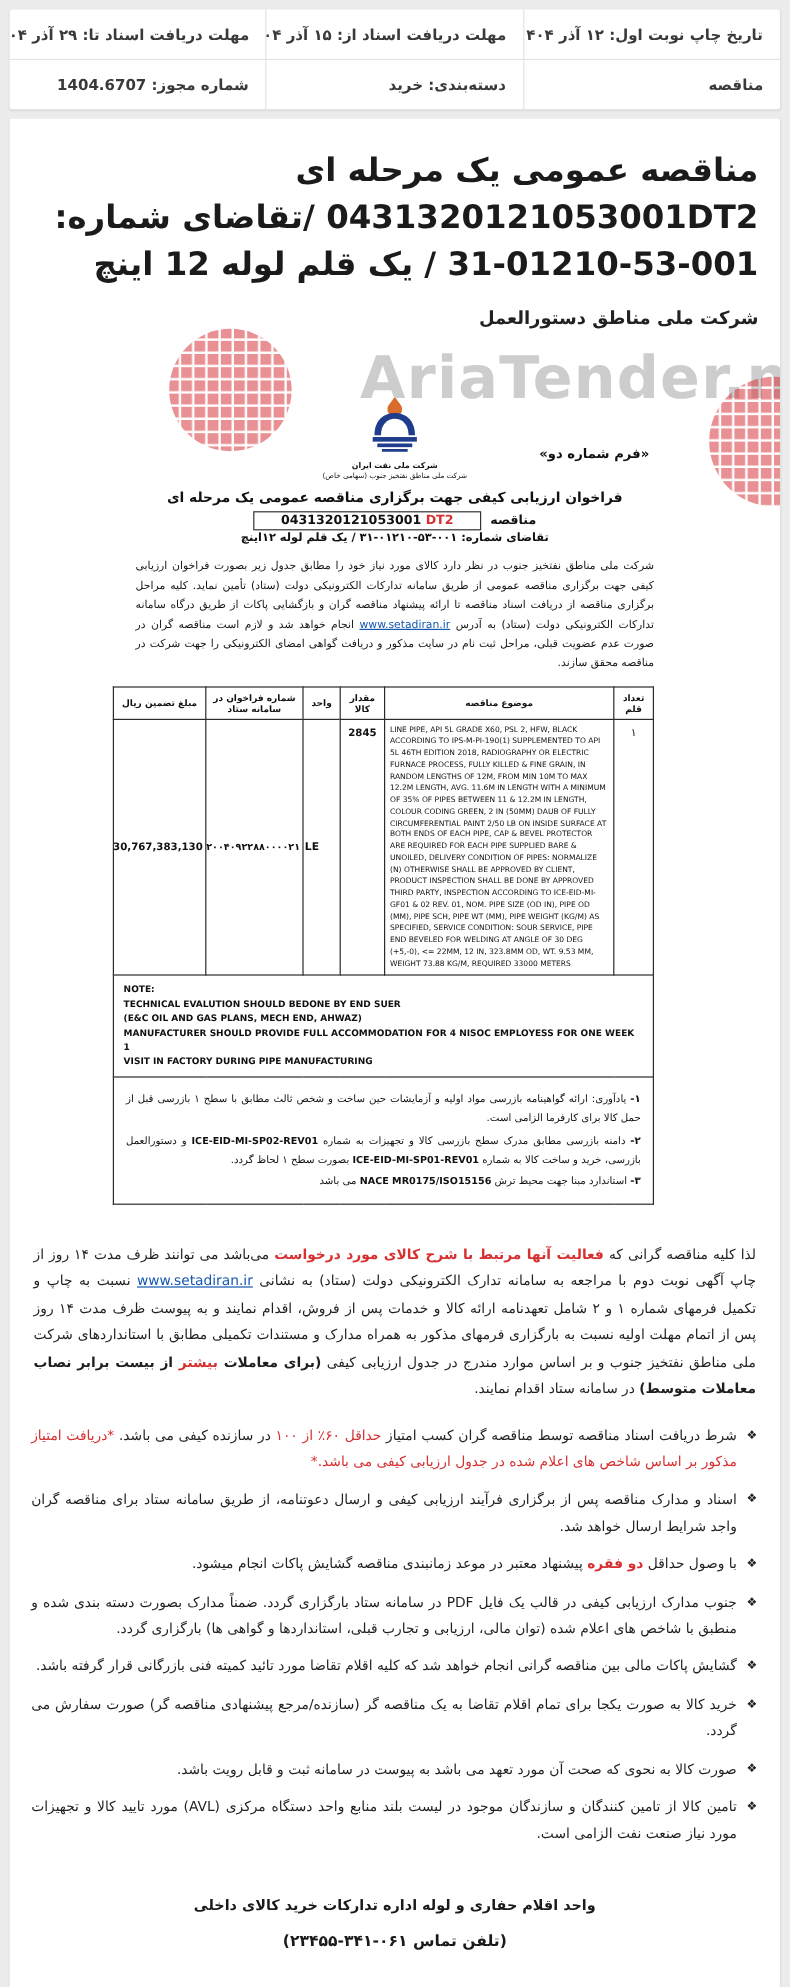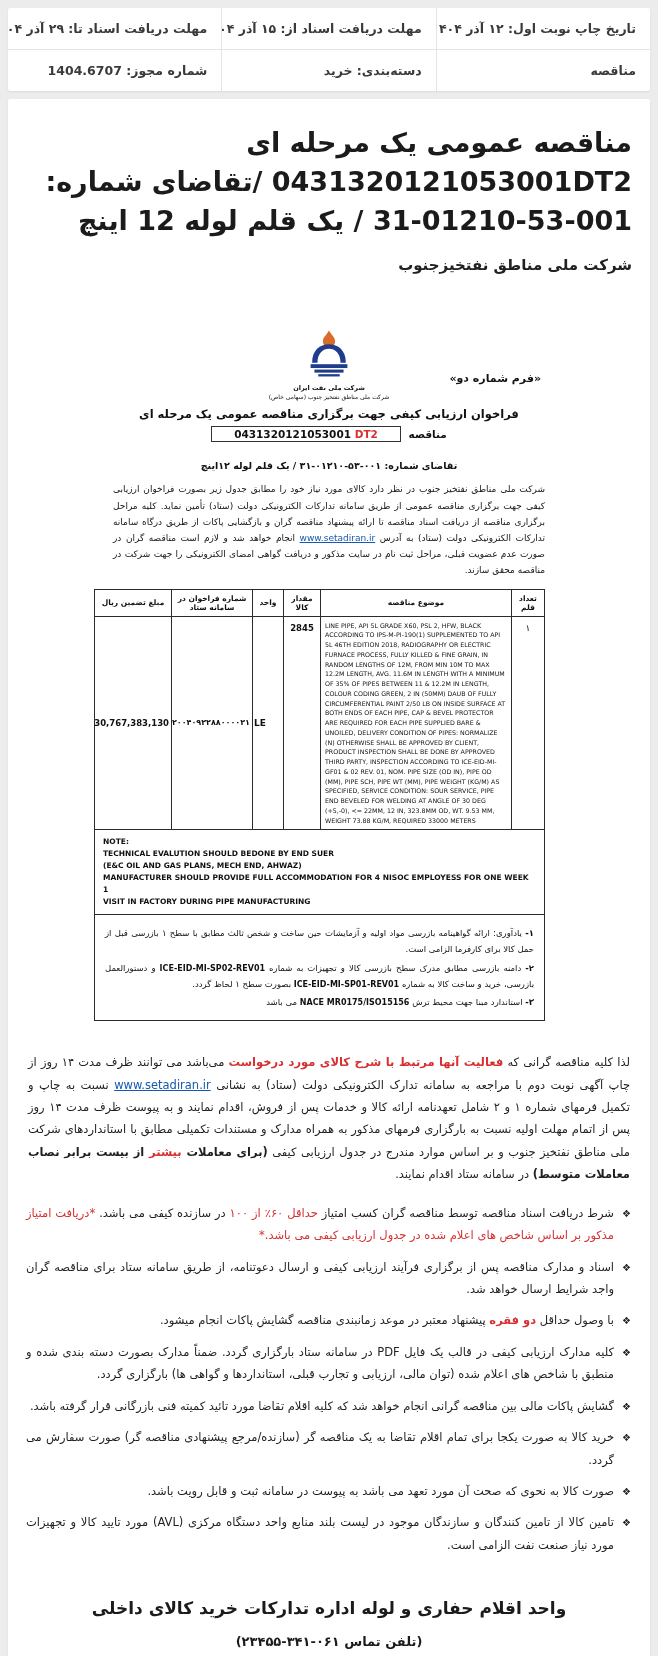--- a/index.html
+++ b/index.html
@@ -26,21 +26,21 @@
   
   .scan{width:432px;margin:54px auto 0 auto;direction:rtl;color:#111;position:relative;z-index:1;}
   .scan-head{position:relative;text-align:center;}
   .form-no{position:absolute;right:4px;top:44px;font-size:11px;font-weight:bold;}
   .emblem{display:block;margin:0 auto;}
   .org1{font-size:6.5px;font-weight:bold;margin-top:2px;}
   .org2{font-size:6px;margin-top:1px;}
   .sh1{text-align:center;font-size:11.5px;font-weight:bold;margin-top:7px;}
   .sh2{text-align:center;font-size:10.5px;font-weight:bold;margin-top:5px;}
   .boxed{border:1px solid #333;padding:1px 22px;display:inline-block;margin-right:4px;}
-  .sh3{text-align:center;font-size:9.5px;font-weight:bold;margin-top:18px;}
+  .sh3{text-align:center;font-size:9.5px;font-weight:bold;margin-top:1px;}
   .scan-para{font-size:9px;line-height:1.8;text-align:justify;margin:10px 0 0 0;color:#151515;}
   .link{color:#1558b0;text-decoration:underline;cursor:pointer;}
   .ltr{direction:ltr;unicode-bidi:embed;}
   .red{color:#d63031;}
   .bold{font-weight:bold;}
 
   .stable{width:100%;border-collapse:collapse;table-layout:fixed;margin-top:10px;}
   .stable th,.stable td{border:1px solid #2b2b2b;}
   .stable th{font-size:7.5px;font-weight:bold;padding:4px 1px;text-align:center;vertical-align:middle;}
   .c-qty{width:30px;}.c-subj{width:188px;}.c-amt{width:34px;}.c-unit{width:28px;}.c-call{width:78px;}.c-gua{width:74px;}
@@ -56,21 +56,21 @@
   .nitem{font-size:8.5px;line-height:1.9;text-align:justify;margin:2px 0;}
   .nnum{font-weight:bold;}
   .code{font-size:8px;font-weight:bold;}
 
   
   .body-para{direction:rtl;text-align:justify;font-size:11.5px;line-height:1.95;color:#1f1f1f;margin:30px 2px 0 2px;}
   .bullets{margin-top:16px;direction:rtl;}
   .bullet{position:relative;padding-right:18px;font-size:11.5px;line-height:1.95;text-align:justify;color:#1f1f1f;margin-top:9px;}
   .bmark{position:absolute;right:1px;top:2px;font-size:10px;color:#222;}
 
-  .dept{direction:rtl;text-align:center;font-size:17px;font-weight:bold;color:#1b1b1b;margin-top:42px;}
+  .dept{direction:rtl;text-align:center;font-size:12px;font-weight:bold;color:#1b1b1b;margin-top:42px;}
   .phone{direction:rtl;text-align:center;font-size:13px;font-weight:bold;color:#1b1b1b;margin-top:16px;}
 </style>
 </head>
 <body>
 
 <div class="page">
 
   <div class="card">
     <div class="hrow">
       <div class="hcell">تاریخ چاپ نوبت اول: ۱۲ آذر ۱۴۰۴</div>
@@ -79,23 +79,42 @@
     </div>
     <div class="hrow top">
       <div class="hcell">مناقصه</div>
       <div class="hcell">دسته‌بندی: خرید</div>
       <div class="hcell last">شماره مجوز: 1404.6707</div>
     </div>
   </div>
 
   <div class="card main-card">
 
+    <div class="watermark">
+      <svg class="wm-c1" width="104" height="104" viewBox="0 0 104 104">
+        <defs>
+            <pattern id="pxa" width="11" height="11" patternUnits="userSpaceOnUse">
+              <rect width="9" height="9" fill="#d6363c"></rect>
+            </pattern>
+          </defs>
+        <circle cx="52" cy="52" r="51" fill="url(#pxa)"></circle>
+      </svg>
+      <div class="wm-text">AriaTender.n</div>
+      <svg class="wm-c2" width="110" height="110" viewBox="0 0 110 110">
+        <defs>
+            <pattern id="pxb" width="11" height="11" patternUnits="userSpaceOnUse">
+              <rect width="9" height="9" fill="#d6363c"></rect>
+            </pattern>
+          </defs>
+        <circle cx="55" cy="55" r="54" fill="url(#pxb)"></circle>
+      </svg>
+    </div>
 
     <h1 class="main-title">مناقصه عمومی یک مرحله ای 0431320121053001DT2 /تقاضای شماره: 001-53-01210-31 / یک قلم لوله 12 اینچ</h1>
-    <div class="subtitle">شرکت ملی مناطق نفتخیزجنوب</div>
+    <div class="subtitle">شرکت ملی مناطق دستورالعمل</div>
 
     <div class="scan">
       <div class="scan-head">
         <div class="form-no">«فرم شماره دو»</div>
         <svg class="emblem" width="46" height="54" viewBox="0 0 60 68">
           <path d="M30 2 C26 9 22 11 22 16 a8 8 0 0 0 16 0 C38 11 34 9 30 2 Z" fill="#d96c2a"></path>
           <path d="M8 44 C8 28 18 20 30 20 C42 20 52 28 52 44 L45 44 C45 32 38 26 30 26 C22 26 15 32 15 44 Z" fill="#1f3d8c"></path>
           <rect x="6" y="46" width="48" height="5" fill="#1f3d8c"></rect>
           <rect x="11" y="53" width="38" height="4" fill="#1f3d8c"></rect>
           <rect x="16" y="59" width="28" height="3" fill="#1f3d8c"></rect>
@@ -165,21 +184,21 @@
     </div>
 
     <p class="body-para">
       <span>لذا کلیه مناقصه گرانی که </span><span class="red bold">فعالیت آنها مرتبط با شرح کالای مورد درخواست</span><span> می‌باشد می توانند ظرف مدت ۱۴ روز از چاپ آگهی نوبت دوم با مراجعه به سامانه تدارک الکترونیکی دولت (ستاد) به نشانی </span><a class="link ltr">www.setadiran.ir</a><span> نسبت به چاپ و تکمیل فرمهای شماره ۱ و ۲ شامل تعهدنامه ارائه کالا و خدمات پس از فروش، اقدام نمایند و به پیوست ظرف مدت ۱۴ روز پس از اتمام مهلت اولیه نسبت به بارگزاری فرمهای مذکور به همراه مدارک و مستندات تکمیلی مطابق با استانداردهای شرکت ملی مناطق نفتخیز جنوب و بر اساس موارد مندرج در جدول ارزیابی کیفی </span><span class="bold">(برای معاملات </span><span class="red bold">بیشتر</span><span class="bold"> از بیست برابر نصاب معاملات متوسط)</span><span> در سامانه ستاد اقدام نمایند.</span>
     </p>
 
     <div class="bullets">
       <div class="bullet"><span class="bmark">❖</span><span>شرط دریافت اسناد مناقصه توسط مناقصه گران کسب امتیاز </span><span class="red">حداقل ۶۰٪ از ۱۰۰</span><span> در سازنده کیفی می باشد. </span><span class="red">*دریافت امتیاز مذکور بر اساس شاخص های اعلام شده در جدول ارزیابی کیفی می باشد.*</span><span></span></div>
       <div class="bullet"><span class="bmark">❖</span><span>اسناد و مدارک مناقصه پس از برگزاری فرآیند ارزیابی کیفی و ارسال دعوتنامه، از طریق سامانه ستاد برای مناقصه گران واجد شرایط ارسال خواهد شد.</span><span class="red"></span><span></span><span class="red"></span><span></span></div>
       <div class="bullet"><span class="bmark">❖</span><span>با وصول حداقل </span><span class="red bold">دو فقره</span><span> پیشنهاد معتبر در موعد زمانبندی مناقصه گشایش پاکات انجام میشود.</span><span class="red"></span><span></span></div>
-      <div class="bullet"><span class="bmark">❖</span><span>کلیه مدارک ارزیابی کیفی در قالب یک فایل PDF در سامانه ستاد بارگزاری گردد. ضمناً مدارک بصورت دسته بندی شده و منطبق با شاخص های اعلام شده (توان مالی، ارزیابی و تجارب قبلی، استانداردها و گواهی ها) بارگزاری گردد.</span><span class="red"></span><span></span><span class="red"></span><span></span></div>
+      <div class="bullet"><span class="bmark">❖</span><span>جنوب مدارک ارزیابی کیفی در قالب یک فایل PDF در سامانه ستاد بارگزاری گردد. ضمناً مدارک بصورت دسته بندی شده و منطبق با شاخص های اعلام شده (توان مالی، ارزیابی و تجارب قبلی، استانداردها و گواهی ها) بارگزاری گردد.</span><span class="red"></span><span></span><span class="red"></span><span></span></div>
       <div class="bullet"><span class="bmark">❖</span><span>گشایش پاکات مالی بین مناقصه گرانی انجام خواهد شد که کلیه اقلام تقاضا مورد تائید کمیته فنی بازرگانی قرار گرفته باشد.</span><span class="red"></span><span></span><span class="red"></span><span></span></div>
       <div class="bullet"><span class="bmark">❖</span><span>خرید کالا به صورت یکجا برای تمام اقلام تقاضا به یک مناقصه گر (سازنده/مرجع پیشنهادی مناقصه گر) صورت سفارش می گردد.</span><span class="red"></span><span></span><span class="red"></span><span></span></div>
       <div class="bullet"><span class="bmark">❖</span><span>صورت کالا به نحوی که صحت آن مورد تعهد می باشد به پیوست در سامانه ثبت و قابل رویت باشد.</span><span class="red"></span><span></span><span class="red"></span><span></span></div>
       <div class="bullet"><span class="bmark">❖</span><span>تامین کالا از تامین کنندگان و سازندگان موجود در لیست بلند منابع واحد دستگاه مرکزی (AVL) مورد تایید کالا و تجهیزات مورد نیاز صنعت نفت الزامی است.</span><span class="red"></span><span></span><span class="red"></span><span></span></div>
     </div>
 
     <div class="dept">واحد اقلام حفاری و لوله اداره تدارکات خرید کالای داخلی</div>
     <div class="phone">(تلفن تماس ۰۶۱-۳۴۱-۲۳۴۵۵)</div>
   </div>
 

